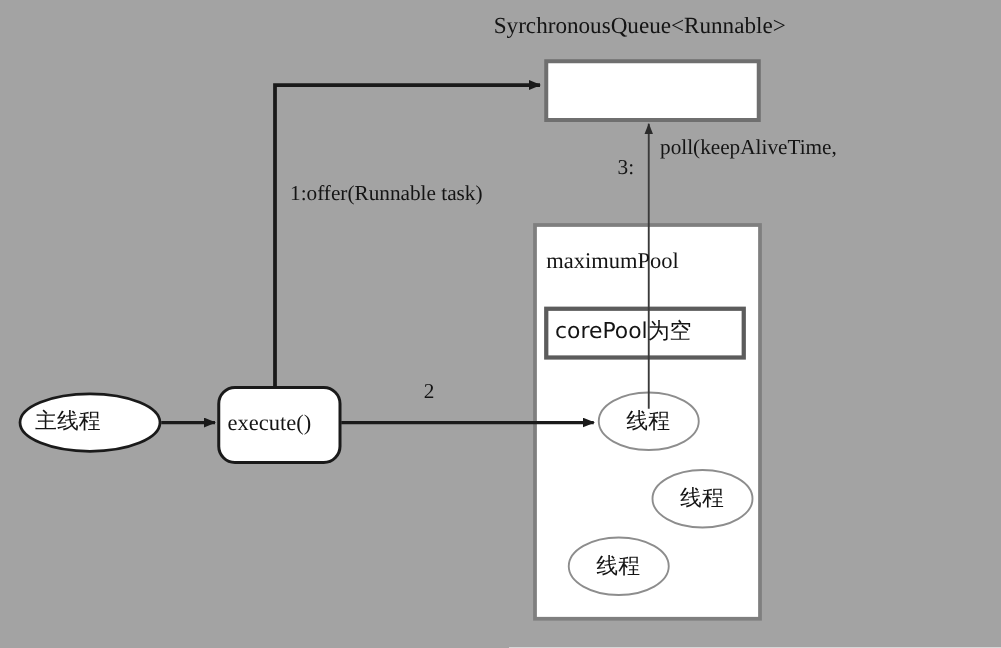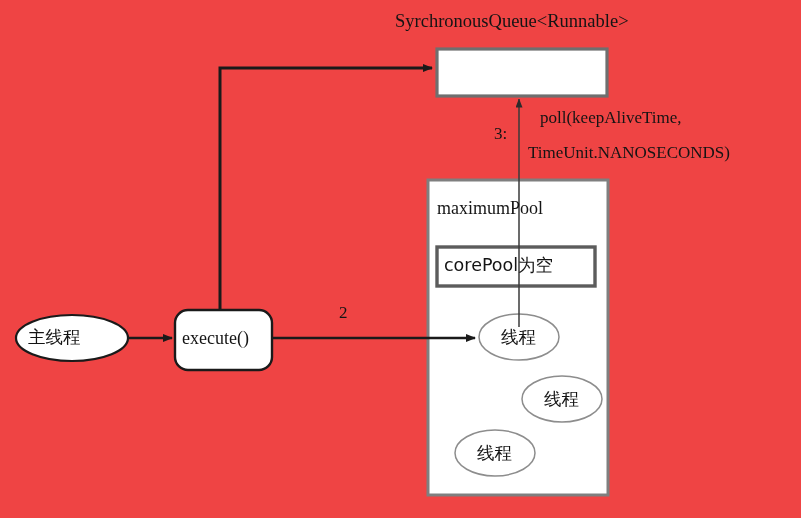--- a/index.html
+++ b/index.html
@@ -7,21 +7,21 @@
     padding: 0;
     background: #ffffff;
   }
   body {
     font-family: "Liberation Serif", "DejaVu Serif", serif;
   }
   #canvas {
     position: relative;
     width: 801px;
     height: 518px;
-    background: #ef4444;
+    background: #a3a3a3;
     overflow: hidden;
   }
   svg.layer {
     position: absolute;
     left: 0;
     top: 0;
     width: 801px;
     height: 518px;
   }
   .lbl {
@@ -81,26 +81,26 @@
 
     <path d="M220,309 L220,68 L432,68" fill="none" stroke="#1a1a1a" stroke-width="3" marker-end="url(#arrowDark)"></path>
 
     <line x1="273" y1="338" x2="475" y2="338" stroke="#1a1a1a" stroke-width="2.6" marker-end="url(#arrowDark)"></line>
 
     <line x1="519" y1="327" x2="519" y2="99" stroke="#3a3a3a" stroke-width="1.5" marker-end="url(#arrowThin)"></line>
   </svg>
 
   <div class="lbl title-lbl" style="left:395px; top:11px;">SyrchronousQueue&lt;Runnable&gt;</div>
 
+  <div class="lbl edge-lbl" style="left:232px; top:145px;">1:offer(Runnable task)</div>
 
   <div class="lbl num-lbl" style="left:494px; top:124px;">3:</div>
 
-  <div class="lbl edge-lbl" style="left:540px; top:108px;">poll(keepAliveTime,</div>
+  <div class="lbl edge-lbl" style="left:528px; top:108px;">poll(keepAliveTime,</div>
 
-  <div class="lbl edge-lbl" style="left:528px; top:143px;">TimeUnit.NANOSECONDS)</div>
 
   <div class="lbl num-lbl" style="left:339px; top:303px;">2</div>
 
   <div class="lbl node-lbl cn" style="left:444px; top:255px;">corePool为空</div>
 
   <div class="lbl node-lbl" style="left:437px; top:198px;">maximumPool</div>
 
   <div class="lbl node-lbl cn" style="left:28px; top:327px;">主线程</div>
 
   <div class="lbl node-lbl" style="left:182px; top:328px;text-align:right;">execute()</div>

